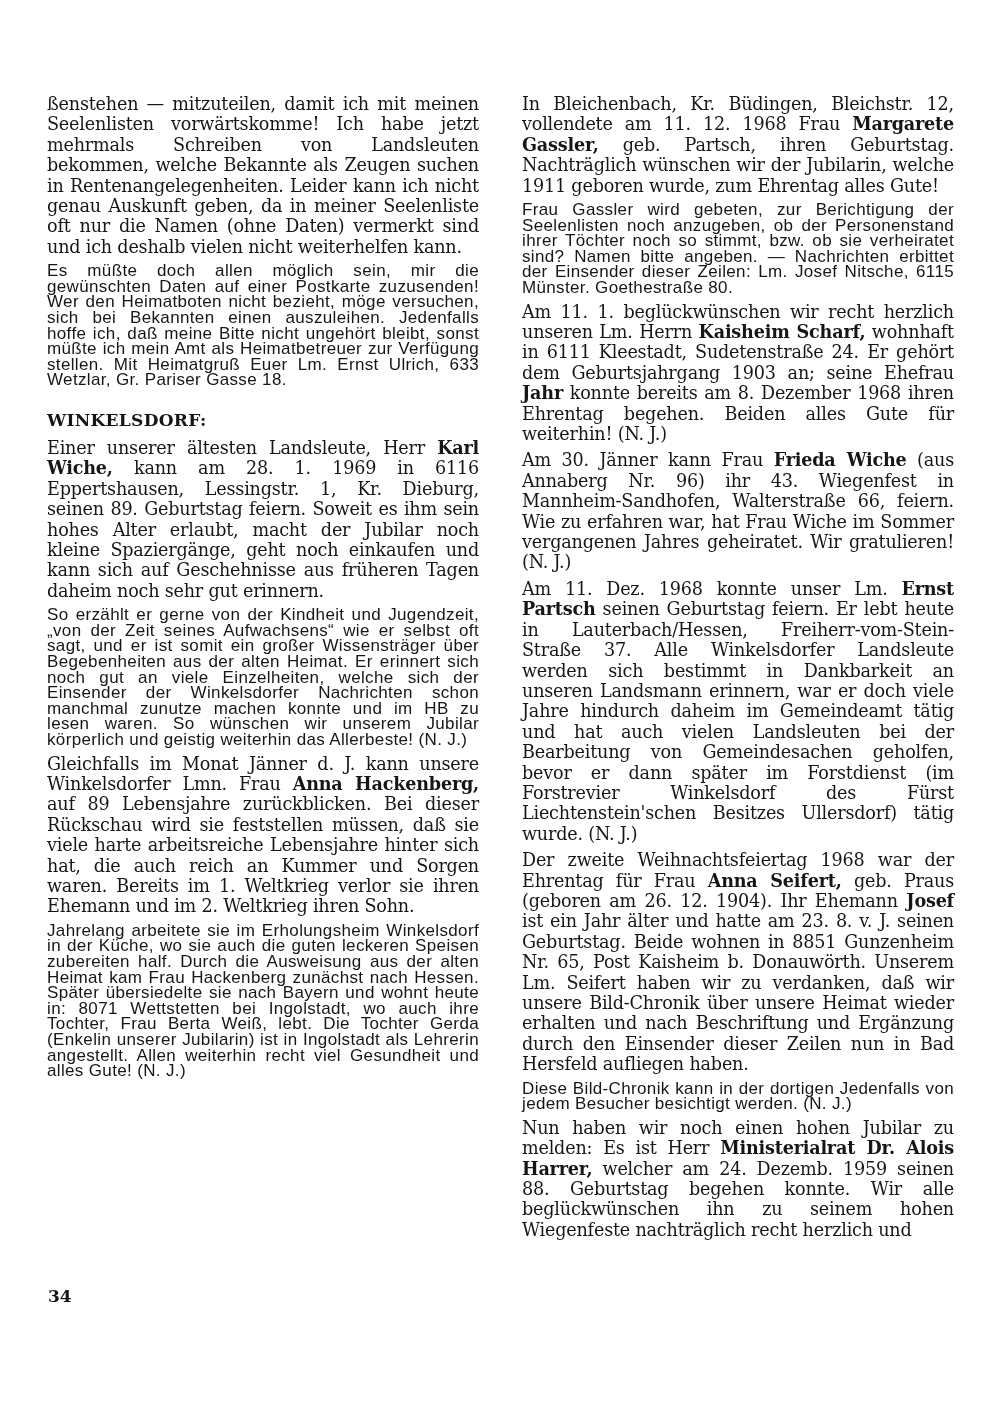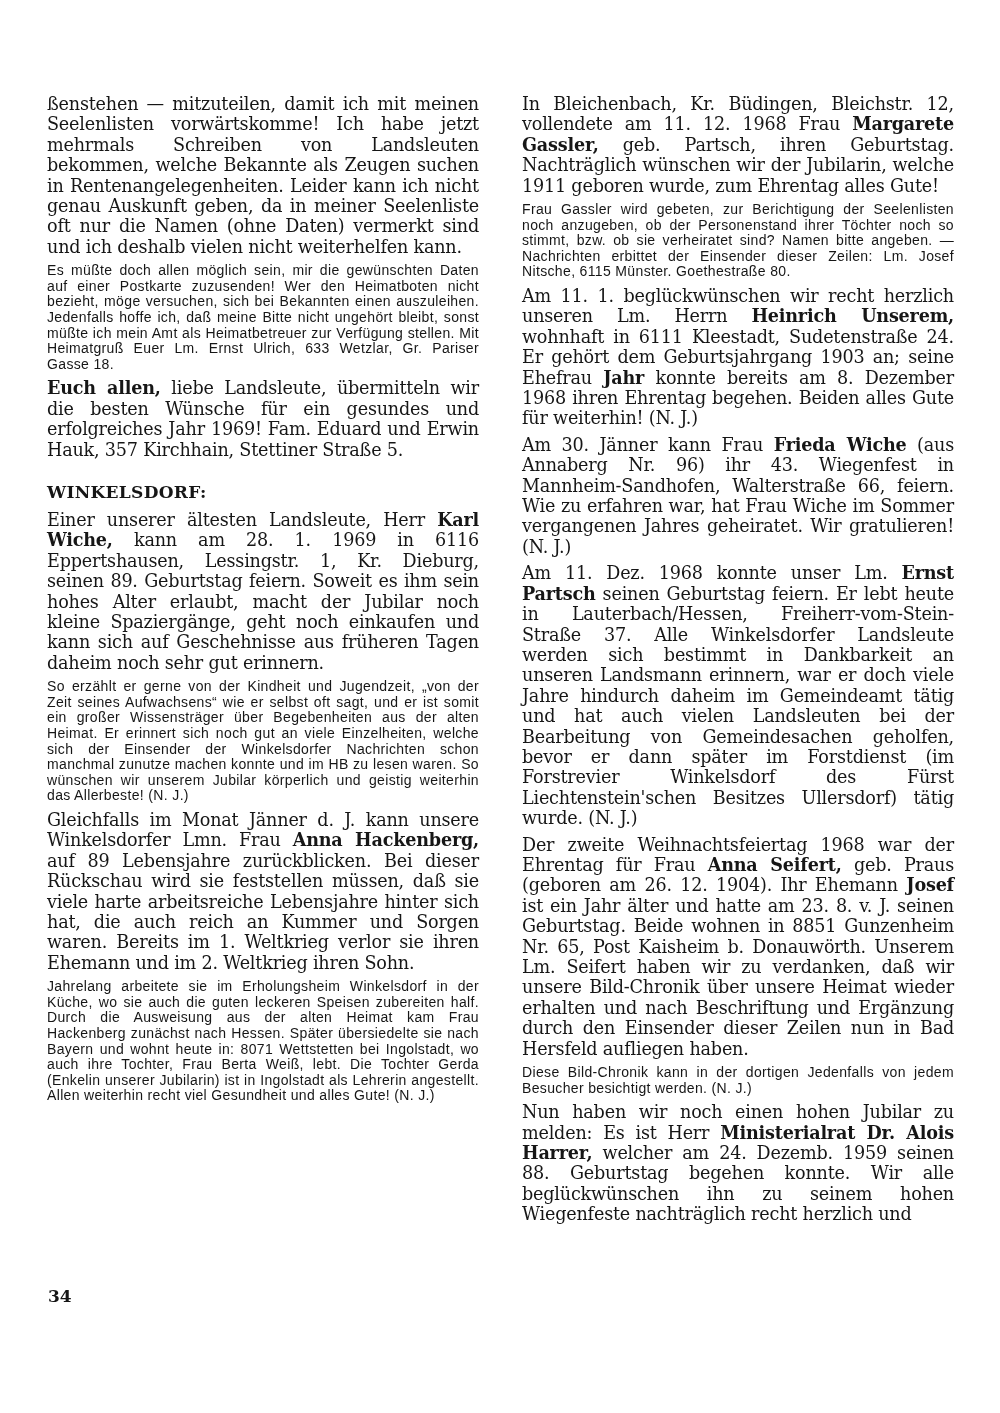--- a/index.html
+++ b/index.html
@@ -3,48 +3,47 @@
 <meta charset="utf-8">
 <style>
   html, body { margin: 0; padding: 0; background: #ffffff; }
   body { width: 1000px; height: 1413px; position: relative; overflow: hidden; color: #161616; }
   .page { position: absolute; left: 0; top: 0; width: 1000px; height: 1368px; }
   .col { position: absolute; top: 94px; width: 432px; }
   .col-left { left: 47px; }
   .col-right { left: 490px; margin-left: 32px; }
   .p { font-family: "DejaVu Serif", "Liberation Serif", serif; font-size: 17.6px; line-height: 20.4px;
        text-align: justify; margin: 0 0 6px 0; hyphens: manual; letter-spacing: -0.2px; }
-  .note { font-family: "Liberation Sans", "DejaVu Sans", sans-serif; font-size: 14px; line-height: 15.6px;
+  .note { font-family: "Liberation Sans", "DejaVu Sans", sans-serif; font-size: 17px; line-height: 15.6px;
           text-align: justify; margin: 0 0 6px 0; letter-spacing: 0.35px; font-stretch: condensed; }
   .heading { font-family: "DejaVu Serif", "Liberation Serif", serif; font-weight: bold; font-size: 17px;
              margin: 22px 0 8px 0; letter-spacing: 0.3px; }
   b { font-weight: bold; }
   .pagenum { position: absolute; left: 48px; top: 1286px; font-family: "DejaVu Serif", "Liberation Serif", serif;
              font-size: 17px; font-weight: bold; }
 </style>
 </head>
 <body>
 
 <div class="page">
 
   <div class="col col-left">
     <p class="p">ßenstehen — mitzuteilen, damit ich mit meinen Seelenlisten vorwärtskomme! Ich habe jetzt mehrmals Schreiben von Landsleuten bekommen, welche Bekannte als Zeugen suchen in Rentenangelegenheiten. Leider kann ich nicht genau Auskunft geben, da in meiner Seelenliste oft nur die Namen (ohne Daten) vermerkt sind und ich deshalb vielen nicht weiterhelfen kann.</p>
     <p class="note">Es müßte doch allen möglich sein, mir die gewünschten Daten auf einer Postkarte zuzusenden! Wer den Heimatboten nicht bezieht, möge versuchen, sich bei Bekannten einen auszuleihen. Jedenfalls hoffe ich, daß meine Bitte nicht ungehört bleibt, sonst müßte ich mein Amt als Heimatbetreuer zur Verfügung stellen. Mit Heimatgruß Euer Lm. Ernst Ulrich, 633 Wetzlar, Gr. Pariser Gasse 18.</p>
-    <p class="p"><b>Euch allen,</b><span> liebe Landsleute, übermitteln wir die besten Wünsche für ein gesundes und erfolgreiches Jahr 1969! Fam. Eduard und Erwin Hauk, 357 Kirchhain, Stettiner Straße 5.</span></p>
     <div class="heading">WINKELSDORF:</div>
     <p class="p"><span>Einer unserer ältesten Landsleute, Herr </span><b>Karl Wiche,</b><span> kann am 28. 1. 1969 in 6116 Eppertshausen, Lessingstr. 1, Kr. Dieburg, seinen 89. Geburtstag feiern. Soweit es ihm sein hohes Alter erlaubt, macht der Jubilar noch kleine Spaziergänge, geht noch einkaufen und kann sich auf Geschehnisse aus früheren Tagen daheim noch sehr gut erinnern.</span></p>
     <p class="note">So erzählt er gerne von der Kindheit und Jugendzeit, „von der Zeit seines Aufwachsens“ wie er selbst oft sagt, und er ist somit ein großer Wissensträger über Begebenheiten aus der alten Heimat. Er erinnert sich noch gut an viele Einzelheiten, welche sich der Einsender der Winkelsdorfer Nachrichten schon manchmal zunutze machen konnte und im HB zu lesen waren. So wünschen wir unserem Jubilar körperlich und geistig weiterhin das Allerbeste! (N. J.)</p>
     <p class="p"><span>Gleichfalls im Monat Jänner d. J. kann unsere Winkelsdorfer Lmn. Frau </span><b>Anna Hackenberg,</b><span> auf 89 Lebensjahre zurückblicken. Bei dieser Rückschau wird sie feststellen müssen, daß sie viele harte arbeitsreiche Lebensjahre hinter sich hat, die auch reich an Kummer und Sorgen waren. Bereits im 1. Weltkrieg verlor sie ihren Ehemann und im 2. Weltkrieg ihren Sohn.</span></p>
     <p class="note">Jahrelang arbeitete sie im Erholungsheim Winkelsdorf in der Küche, wo sie auch die guten leckeren Speisen zubereiten half. Durch die Ausweisung aus der alten Heimat kam Frau Hackenberg zunächst nach Hessen. Später übersiedelte sie nach Bayern und wohnt heute in: 8071 Wettstetten bei Ingolstadt, wo auch ihre Tochter, Frau Berta Weiß, lebt. Die Tochter Gerda (Enkelin unserer Jubilarin) ist in Ingolstadt als Lehrerin angestellt. Allen weiterhin recht viel Gesundheit und alles Gute! (N. J.)</p>
   </div>
 
   <div class="col col-right">
     <p class="p"><span>In Bleichenbach, Kr. Büdingen, Bleichstr. 12, vollendete am 11. 12. 1968 Frau </span><b>Margarete Gassler,</b><span> geb. Partsch, ihren Geburtstag. Nachträglich wünschen wir der Jubilarin, welche 1911 geboren wurde, zum Ehrentag alles Gute!</span></p>
     <p class="note">Frau Gassler wird gebeten, zur Berichtigung der Seelenlisten noch anzugeben, ob der Personenstand ihrer Töchter noch so stimmt, bzw. ob sie verheiratet sind? Namen bitte angeben. — Nachrichten erbittet der Einsender dieser Zeilen: Lm. Josef Nitsche, 6115 Münster. Goethestraße 80.</p>
-    <p class="p"><span>Am 11. 1. beglückwünschen wir recht herzlich unseren Lm. Herrn </span><b>Heinrich Unserem,</b><span> wohnhaft in 6111 Kleestadt, Sudetenstraße 24. Er gehört dem Geburtsjahrgang 1903 an; seine Ehefrau </span><b>Jahr</b><span> konnte bereits am 8. Dezember 1968 ihren Ehrentag begehen. Beiden alles Gute für weiterhin! (N. J.)</span></p>
+    <p class="p"><span>Am 11. 1. beglückwünschen wir recht herzlich unseren Lm. Herrn </span><b>Kaisheim Scharf,</b><span> wohnhaft in 6111 Kleestadt, Sudetenstraße 24. Er gehört dem Geburtsjahrgang 1903 an; seine Ehefrau </span><b>Jahr</b><span> konnte bereits am 8. Dezember 1968 ihren Ehrentag begehen. Beiden alles Gute für weiterhin! (N. J.)</span></p>
     <p class="p"><span>Am 30. Jänner kann Frau </span><b>Frieda Wiche</b><span> (aus Annaberg Nr. 96) ihr 43. Wiegenfest in Mannheim-Sandhofen, Walterstraße 66, feiern. Wie zu erfahren war, hat Frau Wiche im Sommer vergangenen Jahres geheiratet. Wir gratulieren! (N. J.)</span></p>
     <p class="p"><span>Am 11. Dez. 1968 konnte unser Lm. </span><b>Ernst Partsch</b><span> seinen Geburtstag feiern. Er lebt heute in Lauterbach/Hessen, Freiherr-vom-Stein-Straße 37. Alle Winkelsdorfer Landsleute werden sich bestimmt in Dankbarkeit an unseren Landsmann erinnern, war er doch viele Jahre hindurch daheim im Gemeindeamt tätig und hat auch vielen Landsleuten bei der Bearbeitung von Gemeindesachen geholfen, bevor er dann später im Forstdienst (im Forstrevier Winkelsdorf des Fürst Liechtenstein'schen Besitzes Ullersdorf) tätig wurde. (N. J.)</span></p>
     <p class="p"><span>Der zweite Weihnachtsfeiertag 1968 war der Ehrentag für Frau </span><b>Anna Seifert,</b><span> geb. Praus (geboren am 26. 12. 1904). Ihr Ehemann </span><b>Josef</b><span> ist ein Jahr älter und hatte am 23. 8. v. J. seinen Geburtstag. Beide wohnen in 8851 Gunzenheim Nr. 65, Post Kaisheim b. Donauwörth. Unserem Lm. Seifert haben wir zu verdanken, daß wir unsere Bild-Chronik über unsere Heimat wieder erhalten und nach Beschriftung und Ergänzung durch den Einsender dieser Zeilen nun in Bad Hersfeld aufliegen haben.</span></p>
     <p class="note">Diese Bild-Chronik kann in der dortigen Jedenfalls von jedem Besucher besichtigt werden. (N. J.)</p>
     <p class="p"><span>Nun haben wir noch einen hohen Jubilar zu melden: Es ist Herr </span><b>Ministerialrat Dr. Alois Harrer,</b><span> welcher am 24. Dezemb. 1959 seinen 88. Geburtstag begehen konnte. Wir alle beglückwünschen ihn zu seinem hohen Wiegenfeste nachträglich recht herzlich und</span></p>
   </div>
 
   <div class="pagenum">34</div>
 </div>
 

